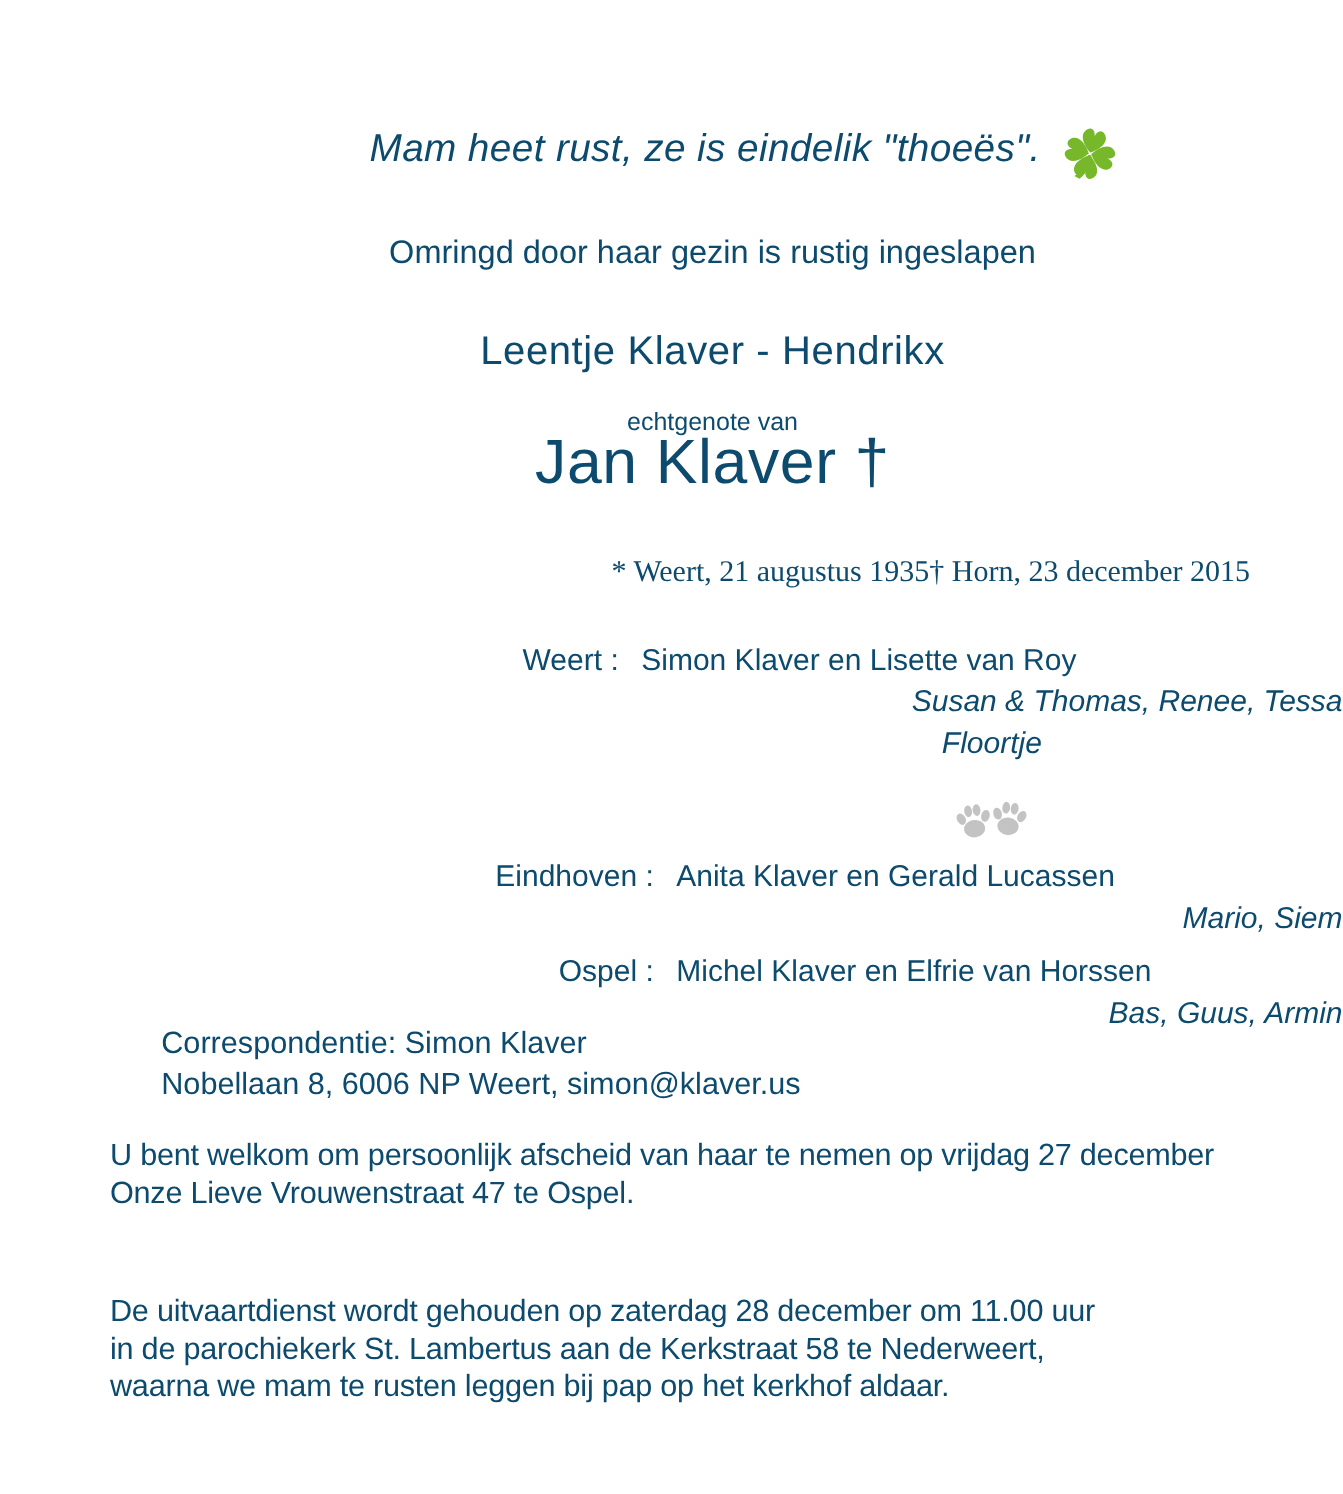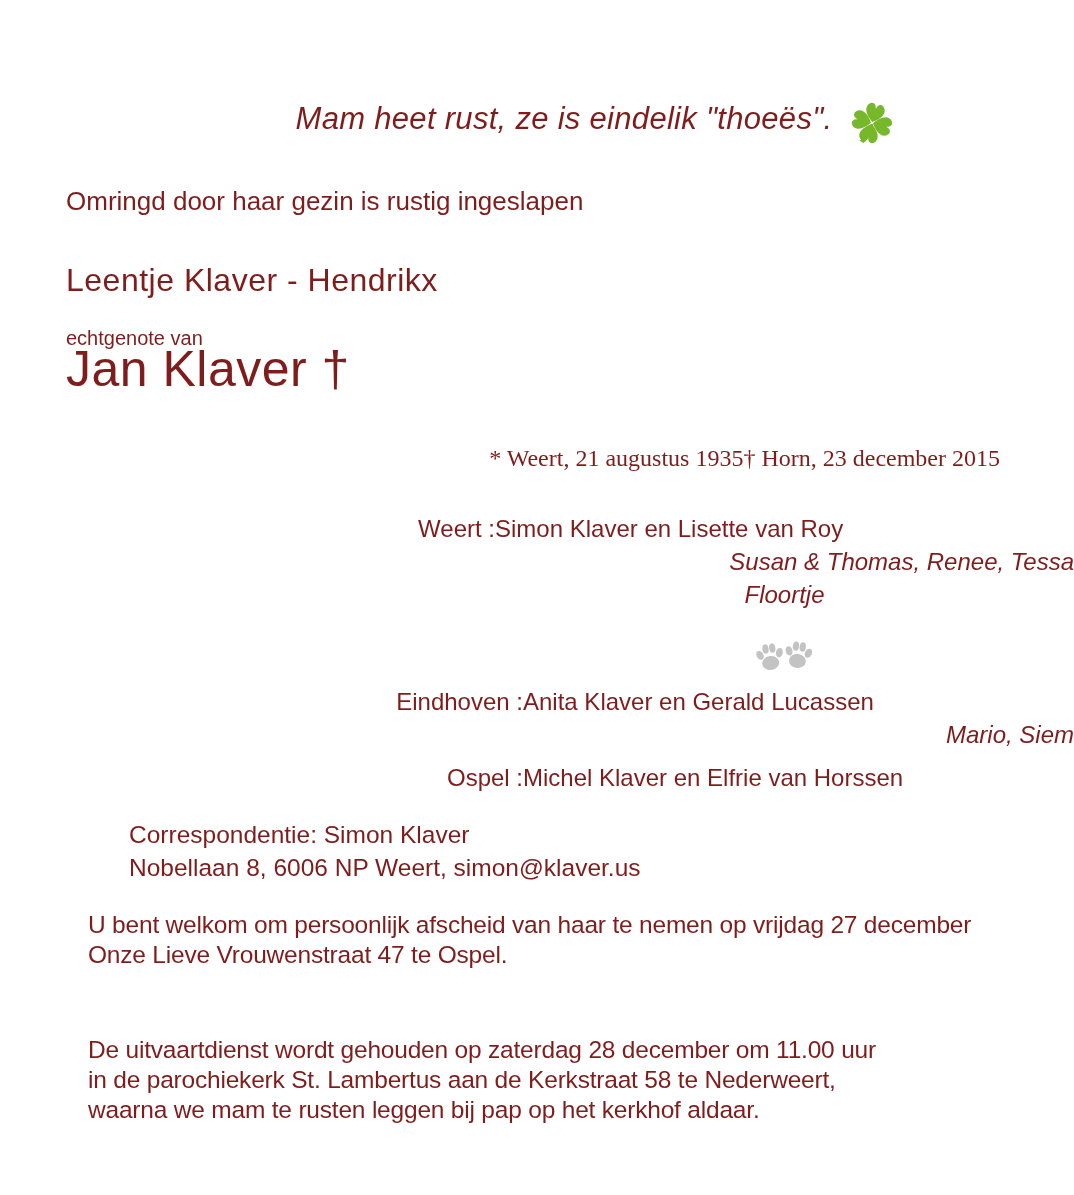--- a/index.html
+++ b/index.html
@@ -2,25 +2,25 @@
 <html><head>
 <meta charset="utf-8">
 <style>
   * { margin: 0; padding: 0; box-sizing: border-box; }
   html, body { background: #ffffff; }
   .page {
     position: relative;
     width: 1074px;
     height: 1195px;
     background: #ffffff;
-    color: #7f1d1d;
+    color: #0c4a6e;
     font-family: "Liberation Sans", sans-serif;
     overflow: hidden;
   }
-  .centered { position: absolute; left: 66px; right: 0; text-align: left; }
+  .centered { position: absolute; left: 66px; right: 0; text-align: center; }
 
   .quote-row {
     position: absolute; top: 94px; left: 118px; right: 0;
     display: flex; justify-content: center; align-items: center; gap: 14px;
     height: 50px;
   }
   .quote { font-size: 31px; font-style: italic; letter-spacing: 0.3px; }
   .clover-svg { width: 50px; height: 50px; margin-top: 8px; flex: 0 0 auto; }
 
   .subtitle { top: 184px; font-size: 26px; line-height: 34px; }
@@ -31,21 +31,21 @@
   .dates {
     position: absolute; top: 444px; left: 98px; right: 74px;
     display: flex; justify-content: flex-end;
     font-size: 24px; line-height: 28px; font-family: Liberation Serif, serif;
   }
 
   .family {
     position: absolute; top: 512px; left: 0; right: 0;
     font-size: 24px; line-height: 33px;
   }
-  .family-group { display: grid; grid-template-columns: 495px 1fr; }
+  .family-group { display: grid; grid-template-columns: 495px 1fr; column-gap: 18px; }
   .family-group + .family-group { margin-top: 10px; padding-left: 28px; }
   .family-place { text-align: right; white-space: pre; }
   .family-names { }
   .family-children { font-style: italic; text-align: right; }
   .paw-row { display: flex; align-items: center; gap: 24px; flex-direction: column; }
   .paw-svg { width: 62px; height: 36px; margin-top: 4px; flex: 0 0 auto; }
 
   .block { position: absolute; left: 88px; right: 40px; font-size: 24.5px; }
   .correspondence { top: 818px; line-height: 33px; margin-left: 41px; }
   .visitation { top: 910px; line-height: 30px; letter-spacing: -0.2px; }
@@ -119,20 +119,21 @@
       <div class="family-right">
         <div class="family-names">Anita Klaver en Gerald Lucassen</div>
         <div class="family-children">Mario, Siem</div>
       </div>
     </div>
 
     <div class="family-group">
       <div class="family-place">Ospel :</div>
       <div class="family-right">
         <div class="family-names">Michel Klaver en Elfrie van Horssen</div>
+        <div class="family-children">Bas, Guus, Armin</div>
       </div>
     </div>
 
   </div>
 
   <div class="block correspondence">
     <div>Correspondentie: Simon Klaver</div>
     <div>Nobellaan 8, 6006 NP Weert, simon@klaver.us</div>
   </div>
 

